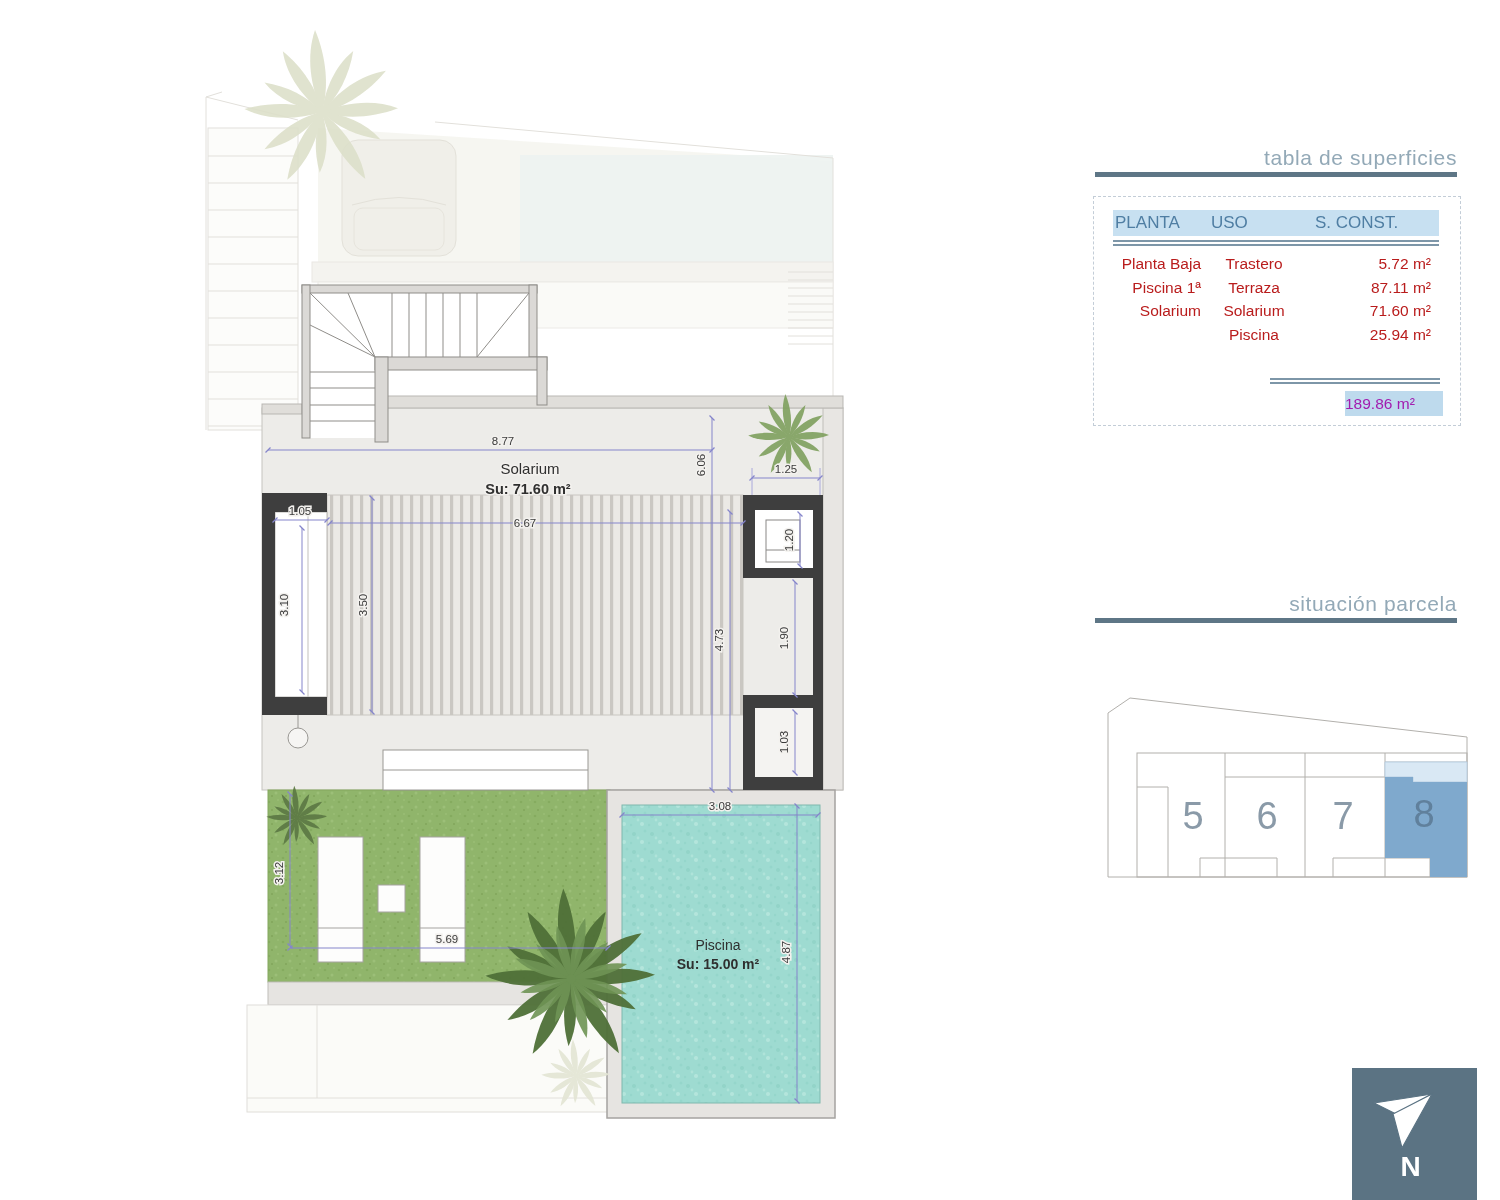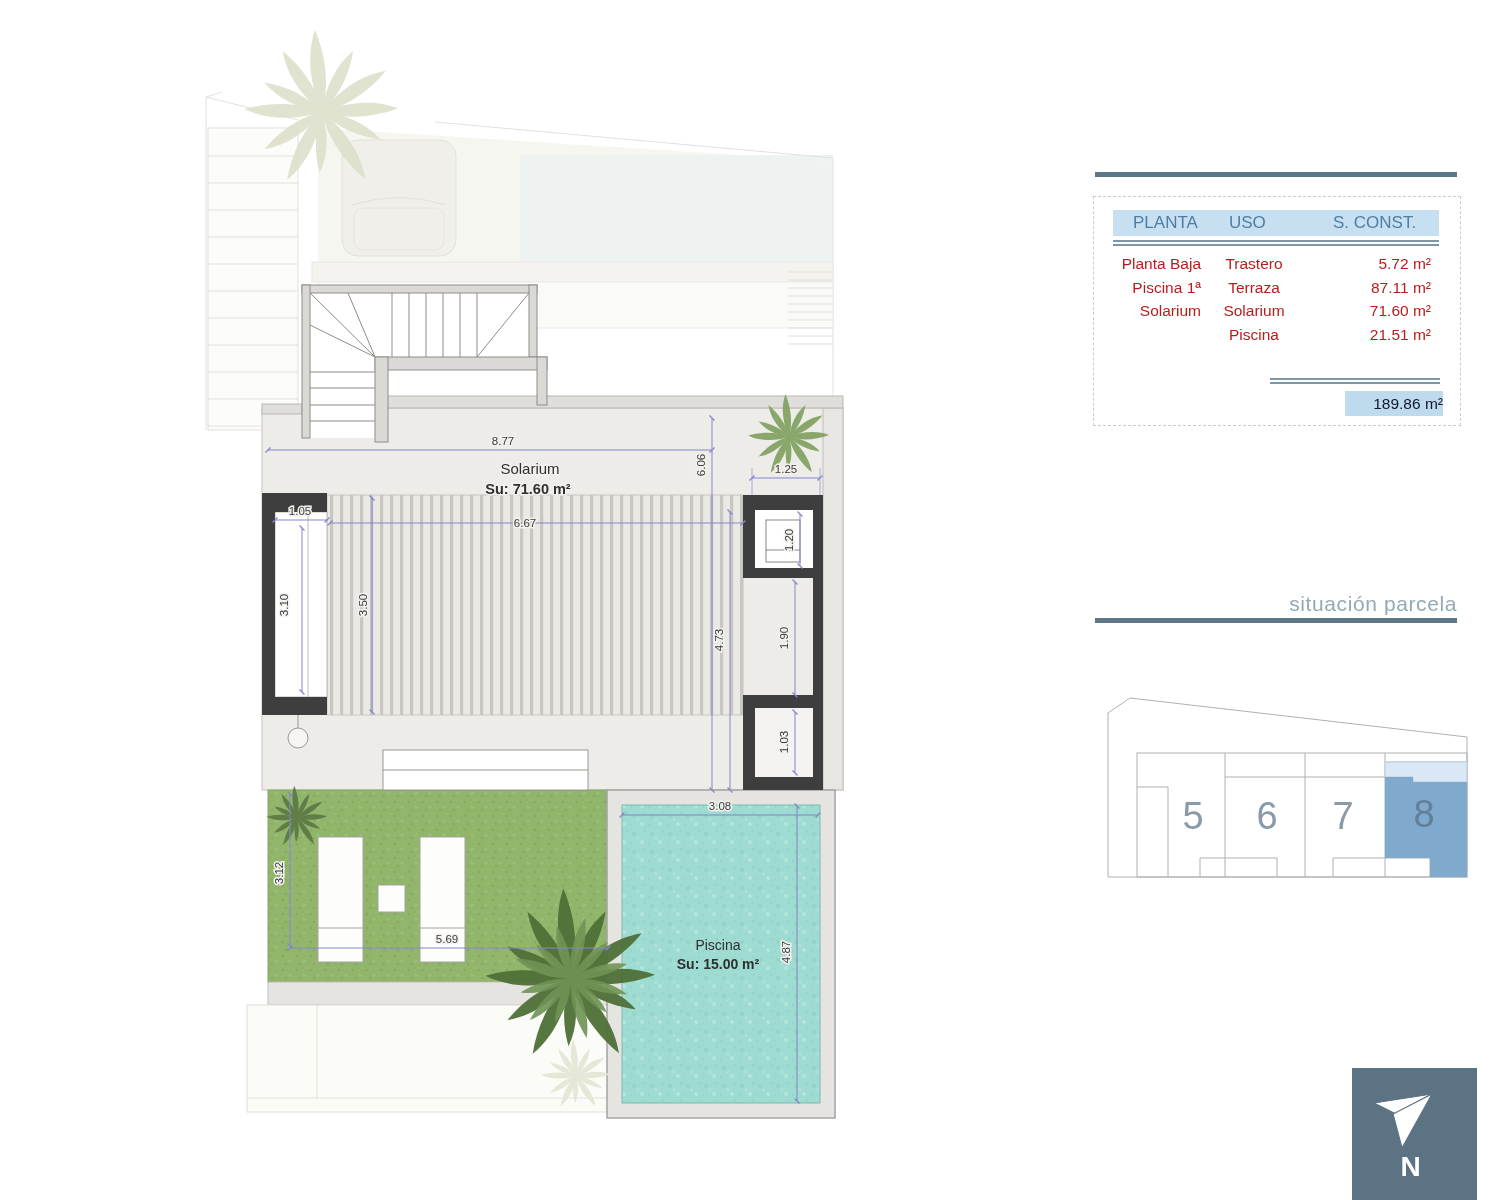--- a/index.html
+++ b/index.html
@@ -9,32 +9,32 @@
 
   
   .sectitle{position:absolute;color:#93a9b7;font-size:21px;letter-spacing:.6px;
             text-align:right;white-space:nowrap;}
   .bar{position:absolute;height:5px;background:#5e7686;}
 
   
   .dashedbox{position:absolute;border:1px dashed #c3cdd7;}
   .thead{position:absolute;background:#c7e0f1;color:#4f7ea3;font-size:17px;
          display:flex;align-items:center;}
-  .thead .h1{width:96px;padding-left:20px;text-align:left;}
+  .thead .h1{width:96px;padding-left:2px;text-align:left;}
   .thead .h2{width:104px;}
   .thead .h3{flex:1;padding-right:6px;}
   .drule{position:absolute;height:6px;background:#fff;border-top:2px solid #7d96a8;
          border-bottom:2px solid #7d96a8;box-sizing:border-box;}
   .trows{position:absolute;color:#b91c1c;font-size:15.5px;}
   .trow{display:flex;height:23.5px;line-height:23.5px;}
   .trow .c1{width:88px;text-align:right;}
   .trow .c2{width:106px;text-align:center;}
   .trow .c3{flex:1;text-align:right;padding-right:8px;}
-  .total{position:absolute;background:#bedaed;color:#0f172a;font-size:15.5px;
-         text-align:right;}
+  .total{position:absolute;background:#bedaed;color:#a21caf;font-size:15.5px;
+         text-align:left;}
 
   
   .dimtext{font-size:11.5px;fill:#3b3b3b;text-anchor:middle;
            paint-order:stroke;stroke:#f3f1ee;stroke-width:3px;}
   .planlabel{font-size:15px;fill:#2f2f2f;text-anchor:middle;
              paint-order:stroke;stroke:#f3f1ee;stroke-width:3px;}
   .planlabel.b{font-weight:bold;font-size:14.5px;}
   .poollabel{font-size:14px;fill:#2f2f2f;text-anchor:middle;
              paint-order:stroke;stroke:#9edbd1;stroke-width:3px;}
   .poollabel.b{font-weight:bold;}
@@ -257,20 +257,21 @@
     </g>
 
     <g>
       <rect x="1352" y="1068" width="125" height="132" fill="#5b7383"></rect>
       <polygon points="1374,1103 1432,1094 1396,1114" fill="#ffffff" stroke="#5b7383" stroke-width="1.2"></polygon>
       <polygon points="1432,1094 1402,1148 1393,1114" fill="#ffffff" stroke="#5b7383" stroke-width="1.2"></polygon>
       <text class="northN" x="1411" y="1176">N</text>
     </g>
   </svg>
 
+  <div class="sectitle" style="left:1095px;top:146px;width:362px">tabla de superficies</div>
   <div class="bar" style="left:1095px;top:172px;width:362px"></div>
 
   <div class="dashedbox" style="left:1093px;top:196px;width:366px;height:228px"></div>
 
   <div class="thead" style="left:1113px;top:210px;width:326px;height:26px">
     <span class="h1">PLANTA</span>
     <span class="h2">USO</span>
     <span class="h3">S. CONST.</span>
   </div>
   <div class="drule" style="left:1113px;top:240px;width:326px"></div>
@@ -287,21 +288,21 @@
       <span class="c3">87.11 m²</span>
     </div>
     <div class="trow">
       <span class="c1">Solarium</span>
       <span class="c2">Solarium</span>
       <span class="c3">71.60 m²</span>
     </div>
     <div class="trow">
       <span class="c1"></span>
       <span class="c2">Piscina</span>
-      <span class="c3">21.51 m²</span>
+      <span class="c3">25.94 m²</span>
     </div>
   </div>
 
   <div class="drule" style="left:1270px;top:378px;width:170px"></div>
   <div class="total" style="left:1345px;top:391px;width:98px;height:25px;line-height:25px">189.86 m²</div>
 
   <div class="sectitle" style="left:1095px;top:592px;width:362px">situación parcela</div>
   <div class="bar" style="left:1095px;top:618px;width:362px"></div>
 
 </div>

